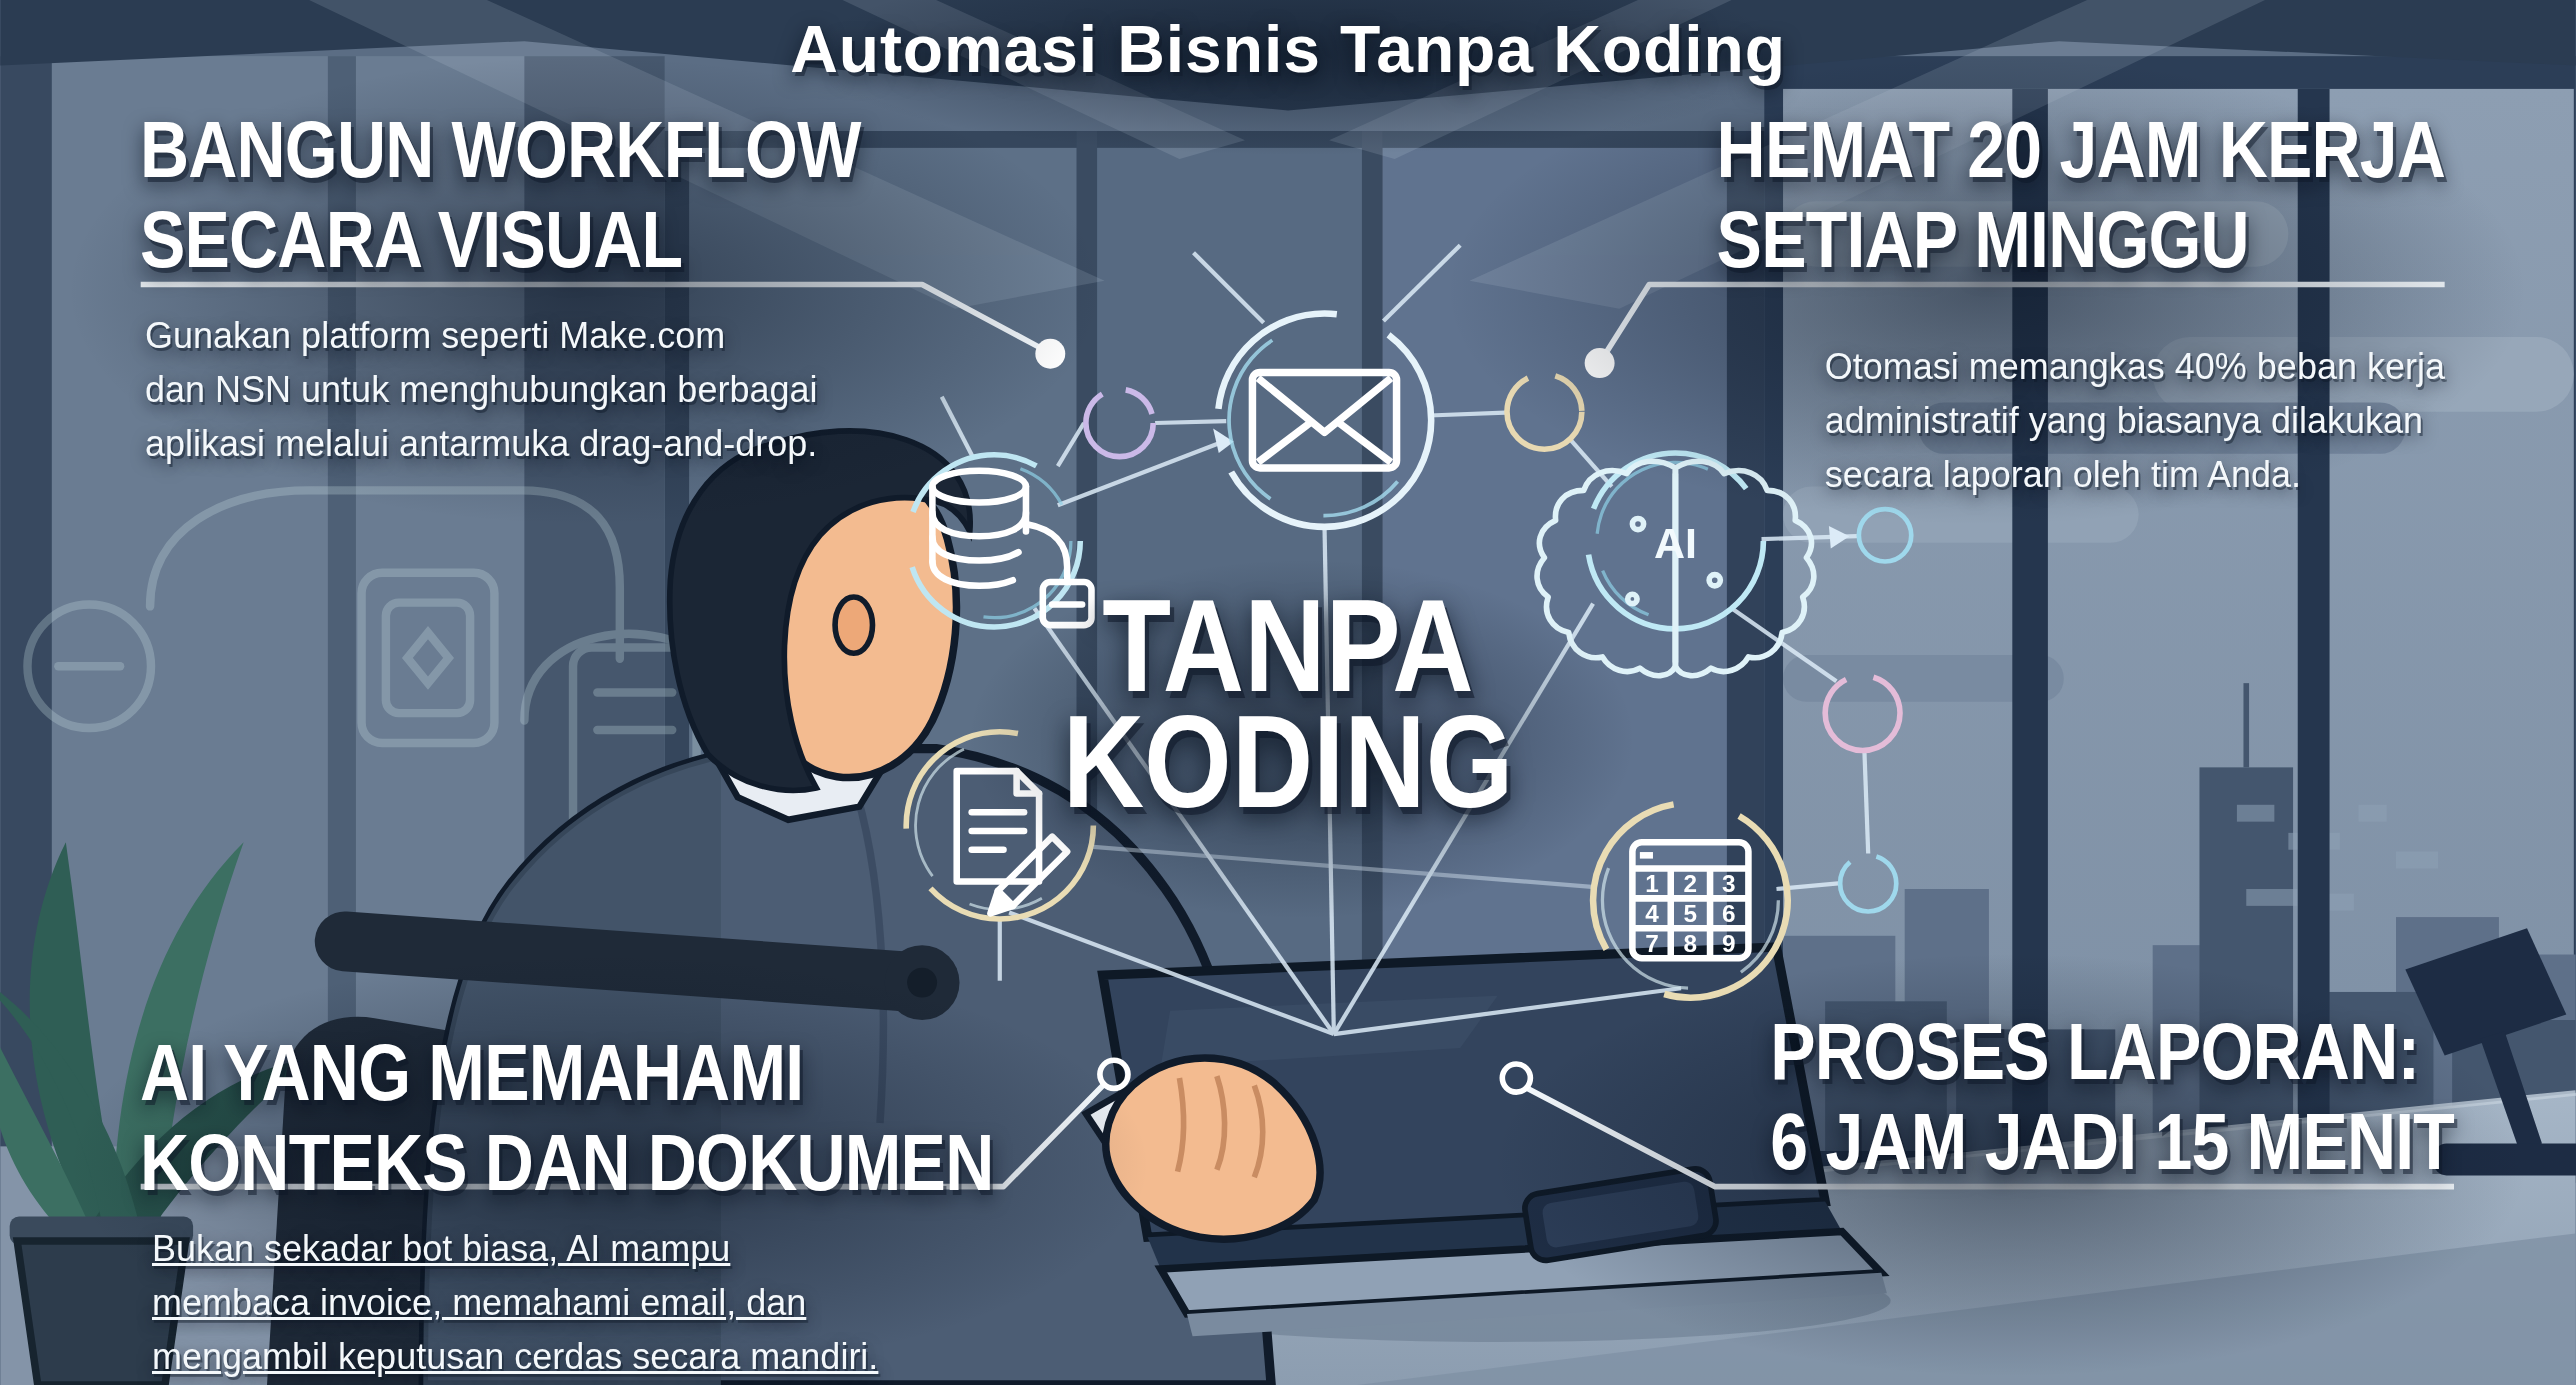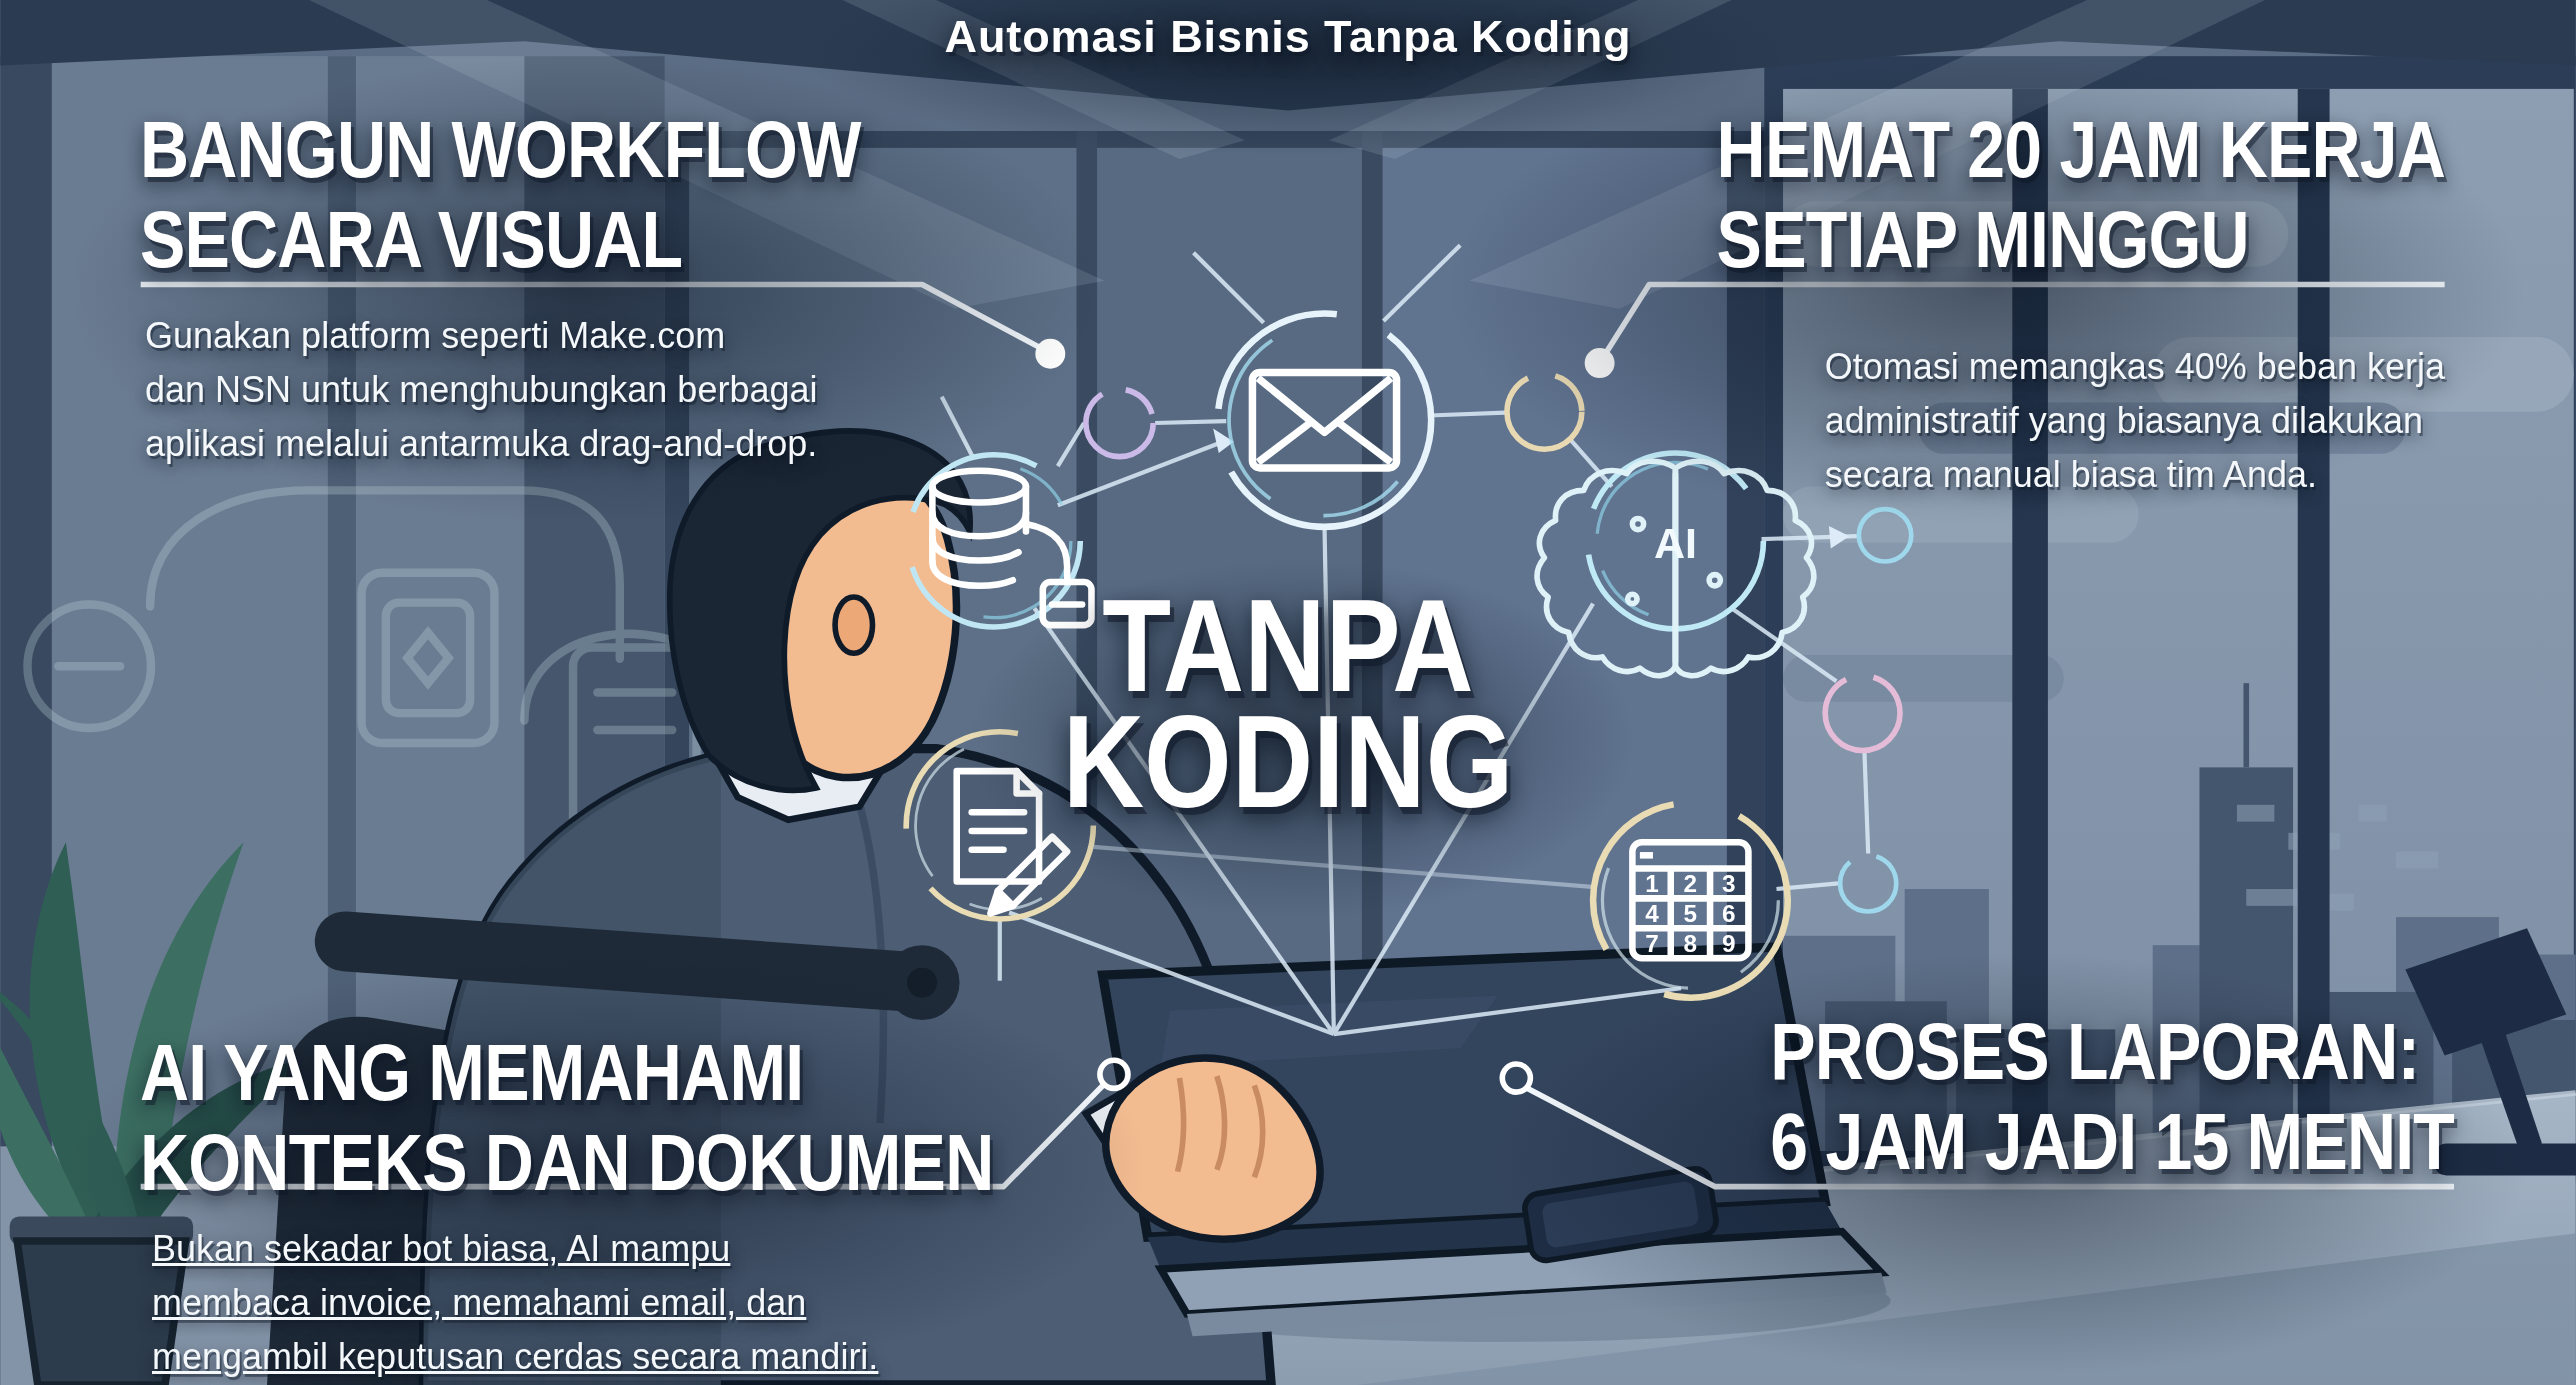--- a/index.html
+++ b/index.html
@@ -1,21 +1,21 @@
 <!DOCTYPE html>
 <html style="font-size:15px"><head>
 <meta charset="utf-8">
 <style>
   html,body{margin:0;padding:0;background:#1c2635;}
   .stage{position:relative;width:2576px;height:1385px;overflow:hidden;
     font-family:"Liberation Sans",sans-serif;background:linear-gradient(#495b72,#56687f);}
   .stage svg{position:absolute;left:0;top:0;}
   .txt{position:absolute;color:#fff;white-space:nowrap;}
   .shade{position:absolute;background:radial-gradient(ellipse at center,rgba(11,21,36,.52) 0%,rgba(11,21,36,0) 68%);}
-  .title{left:0;right:0;top:11.2px;text-align:center;font-size:45px;font-weight:bold;letter-spacing:0.9px;
+  .title{left:0;right:0;top:11.2px;text-align:center;font-size:66px;font-weight:bold;letter-spacing:0.9px;
     text-shadow:2.8px 3.7px 0 rgba(16,26,42,.5),0 5.6px 19px rgba(6,14,26,.7);}
   .h-corner{font-size:79px;line-height:90px;font-weight:bold;letter-spacing:-0.9px;
     text-shadow:3.7px 4.7px 0 rgba(14,24,40,.5),0 7.5px 20.6px rgba(6,14,26,.65);}
   .scaleL{transform:scaleX(.86);transform-origin:top left;}
   .scaleR{transform:scaleX(.86);transform-origin:top right;}
   .p-body{font-size:36px;line-height:54px;color:#f4f8fb;
     text-shadow:1.9px 2.8px 0 rgba(14,24,40,.45),0 4.7px 15px rgba(6,14,26,.6);}
   .alignR{text-align:left;}
   .center-big{left:0;right:0;top:588px;text-align:center;font-size:131px;line-height:116px;font-weight:bold;
     transform:scaleX(.86);transform-origin:top center;
@@ -330,21 +330,21 @@
 
   <div class="txt alignR" style="right:131px;top:105px;">
     <div class="h-corner scaleR">
       <div>HEMAT 20 JAM KERJA</div>
       <div>SETIAP MINGGU</div>
     </div>
   </div>
   <div class="txt p-body alignR" style="right:131px;top:309px;margin-top:31px;">
     <div>Otomasi memangkas 40% beban kerja</div>
     <div>administratif yang biasanya dilakukan</div>
-    <div>secara manual biasa tim Anda.</div>
+    <div>secara laporan oleh tim Anda.</div>
   </div>
 
   <div class="txt center-big">
     <div>TANPA</div>
     <div>KODING</div>
   </div>
 
   <div class="txt" style="left:140px;top:1028px;">
     <div class="h-corner scaleL">
       <div>AI YANG MEMAHAMI</div>

